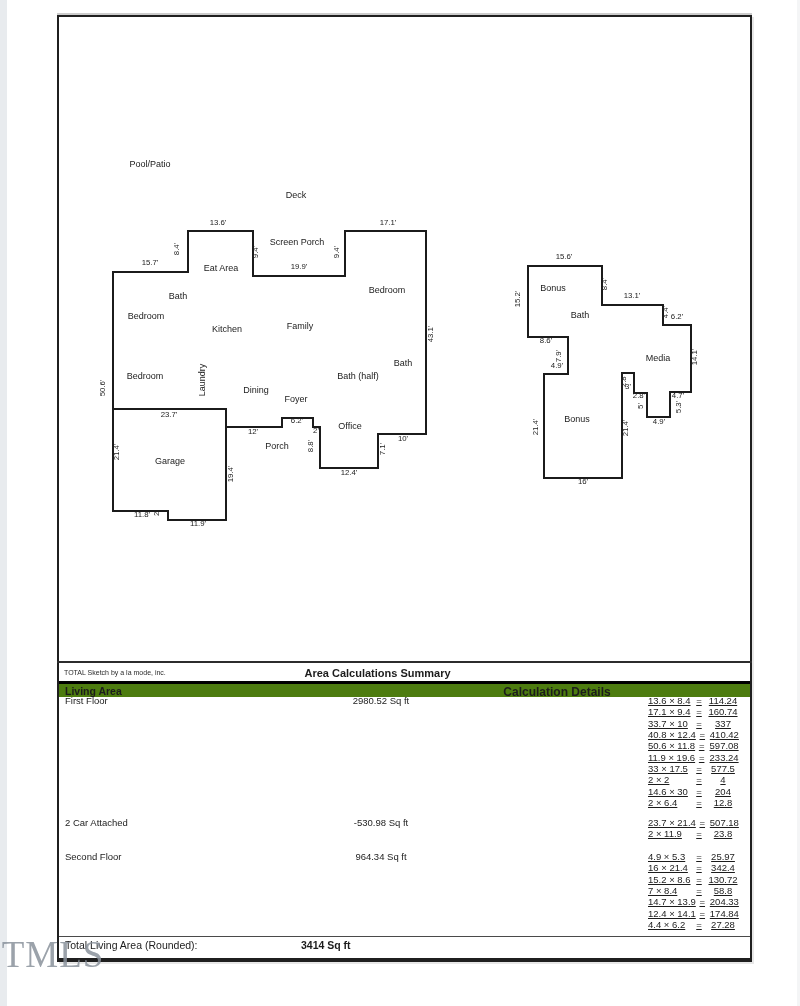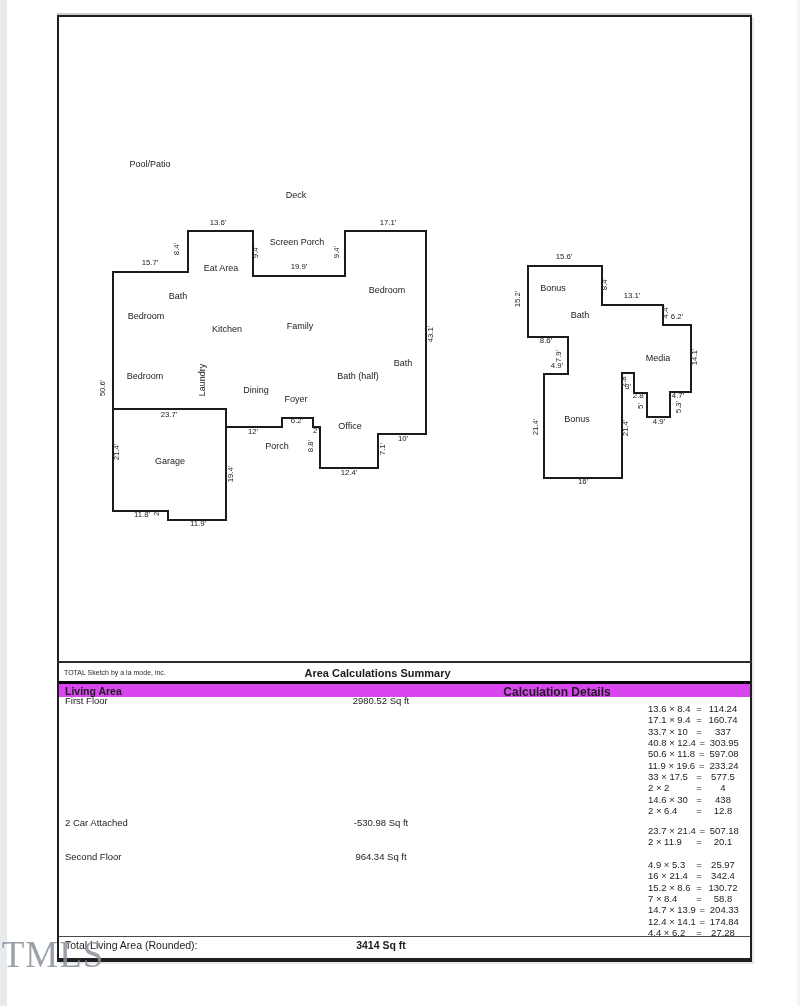--- a/index.html
+++ b/index.html
@@ -24,35 +24,35 @@
   .dim-label{font-size:7.8px;}
 
   .hline{position:absolute;background:#1a1a1a;}
   #divider-sketch{left:57px;top:661px;width:695px;height:2px;background:#2c2c2c;}
   #divider-header{left:59px;top:681px;width:691px;height:3px;background:#000;}
   #divider-total{left:59px;top:936px;width:691px;height:1px;background:#4a4a4a;}
 
   .vendor-line{position:absolute;left:64px;top:669px;font-size:7px;color:#2a2a2a;}
   .summary-title{position:absolute;left:57px;top:667px;width:641px;text-align:center;font-weight:bold;font-size:11px;}
 
-  .header-band{position:absolute;left:59px;top:684px;width:691px;height:13px;background:#d946ef;}
+  .header-band{position:absolute;left:59px;top:684px;width:691px;height:13px;background:#4d7c0f;}
   .col-living{position:absolute;left:6px;top:1px;font-weight:bold;font-size:10.5px;}
   .col-calc{position:absolute;left:438px;top:1px;width:120px;text-align:center;font-weight:bold;font-size:12px;}
 
   .arow{position:absolute;left:57px;width:694px;font-size:9.5px;line-height:11.33px;}
   .aname{position:absolute;left:8px;top:0;white-space:nowrap;}
   .aarea{position:absolute;left:244px;top:0;width:160px;text-align:center;}
-  .acalcs{position:absolute;left:591px;top:8px;width:92px;}
+  .acalcs{position:absolute;left:591px;top:0;width:92px;text-decoration:underline;}
   .cl{display:flex;}
   .ce{flex:1;text-align:left;white-space:nowrap;}
   .cq{width:14px;text-align:center;}
   .cv{width:34px;text-align:center;}
 
   .total-label{position:absolute;left:65px;top:939px;font-weight:normal;font-size:10.5px;}
-  .total-value{position:absolute;left:301px;top:939px;width:160px;text-align:center;font-weight:bold;font-size:10.5px;}
+  .total-value{position:absolute;left:301px;top:939px;width:160px;text-align:left;font-weight:bold;font-size:10.5px;}
 
   .watermark{
     position:absolute;left:-6px;top:936px;z-index:6;
     font-family:"Liberation Serif",serif;font-size:37px;line-height:37px;
     color:#8a929c;letter-spacing:1px;opacity:.85;
   }
 </style>
 </head>
 <body>
 
@@ -160,21 +160,21 @@
             <span class="cv">160.74</span>
           </div>
           <div class="cl">
             <span class="ce">33.7 × 10</span>
             <span class="cq">=</span>
             <span class="cv">337</span>
           </div>
           <div class="cl">
             <span class="ce">40.8 × 12.4</span>
             <span class="cq">=</span>
-            <span class="cv">303.95</span>
+            <span class="cv">410.42</span>
           </div>
           <div class="cl">
             <span class="ce">50.6 × 11.8</span>
             <span class="cq">=</span>
             <span class="cv">597.08</span>
           </div>
           <div class="cl">
             <span class="ce">11.9 × 19.6</span>
             <span class="cq">=</span>
             <span class="cv">233.24</span>
@@ -185,42 +185,42 @@
             <span class="cv">577.5</span>
           </div>
           <div class="cl">
             <span class="ce">2 × 2</span>
             <span class="cq">=</span>
             <span class="cv">4</span>
           </div>
           <div class="cl">
             <span class="ce">14.6 × 30</span>
             <span class="cq">=</span>
-            <span class="cv">438</span>
+            <span class="cv">204</span>
           </div>
           <div class="cl">
             <span class="ce">2 × 6.4</span>
             <span class="cq">=</span>
             <span class="cv">12.8</span>
           </div>
         </div>
       </div>
       <div class="arow" style="top: 817px;">
         <div class="aname">2 Car Attached</div>
         <div class="aarea">-530.98 Sq ft</div>
         <div class="acalcs">
           <div class="cl">
             <span class="ce">23.7 × 21.4</span>
             <span class="cq">=</span>
             <span class="cv">507.18</span>
           </div>
           <div class="cl">
             <span class="ce">2 × 11.9</span>
             <span class="cq">=</span>
-            <span class="cv">20.1</span>
+            <span class="cv">23.8</span>
           </div>
         </div>
       </div>
       <div class="arow" style="top: 851px;">
         <div class="aname">Second Floor</div>
         <div class="aarea">964.34 Sq ft</div>
         <div class="acalcs">
           <div class="cl">
             <span class="ce">4.9 × 5.3</span>
             <span class="cq">=</span>

